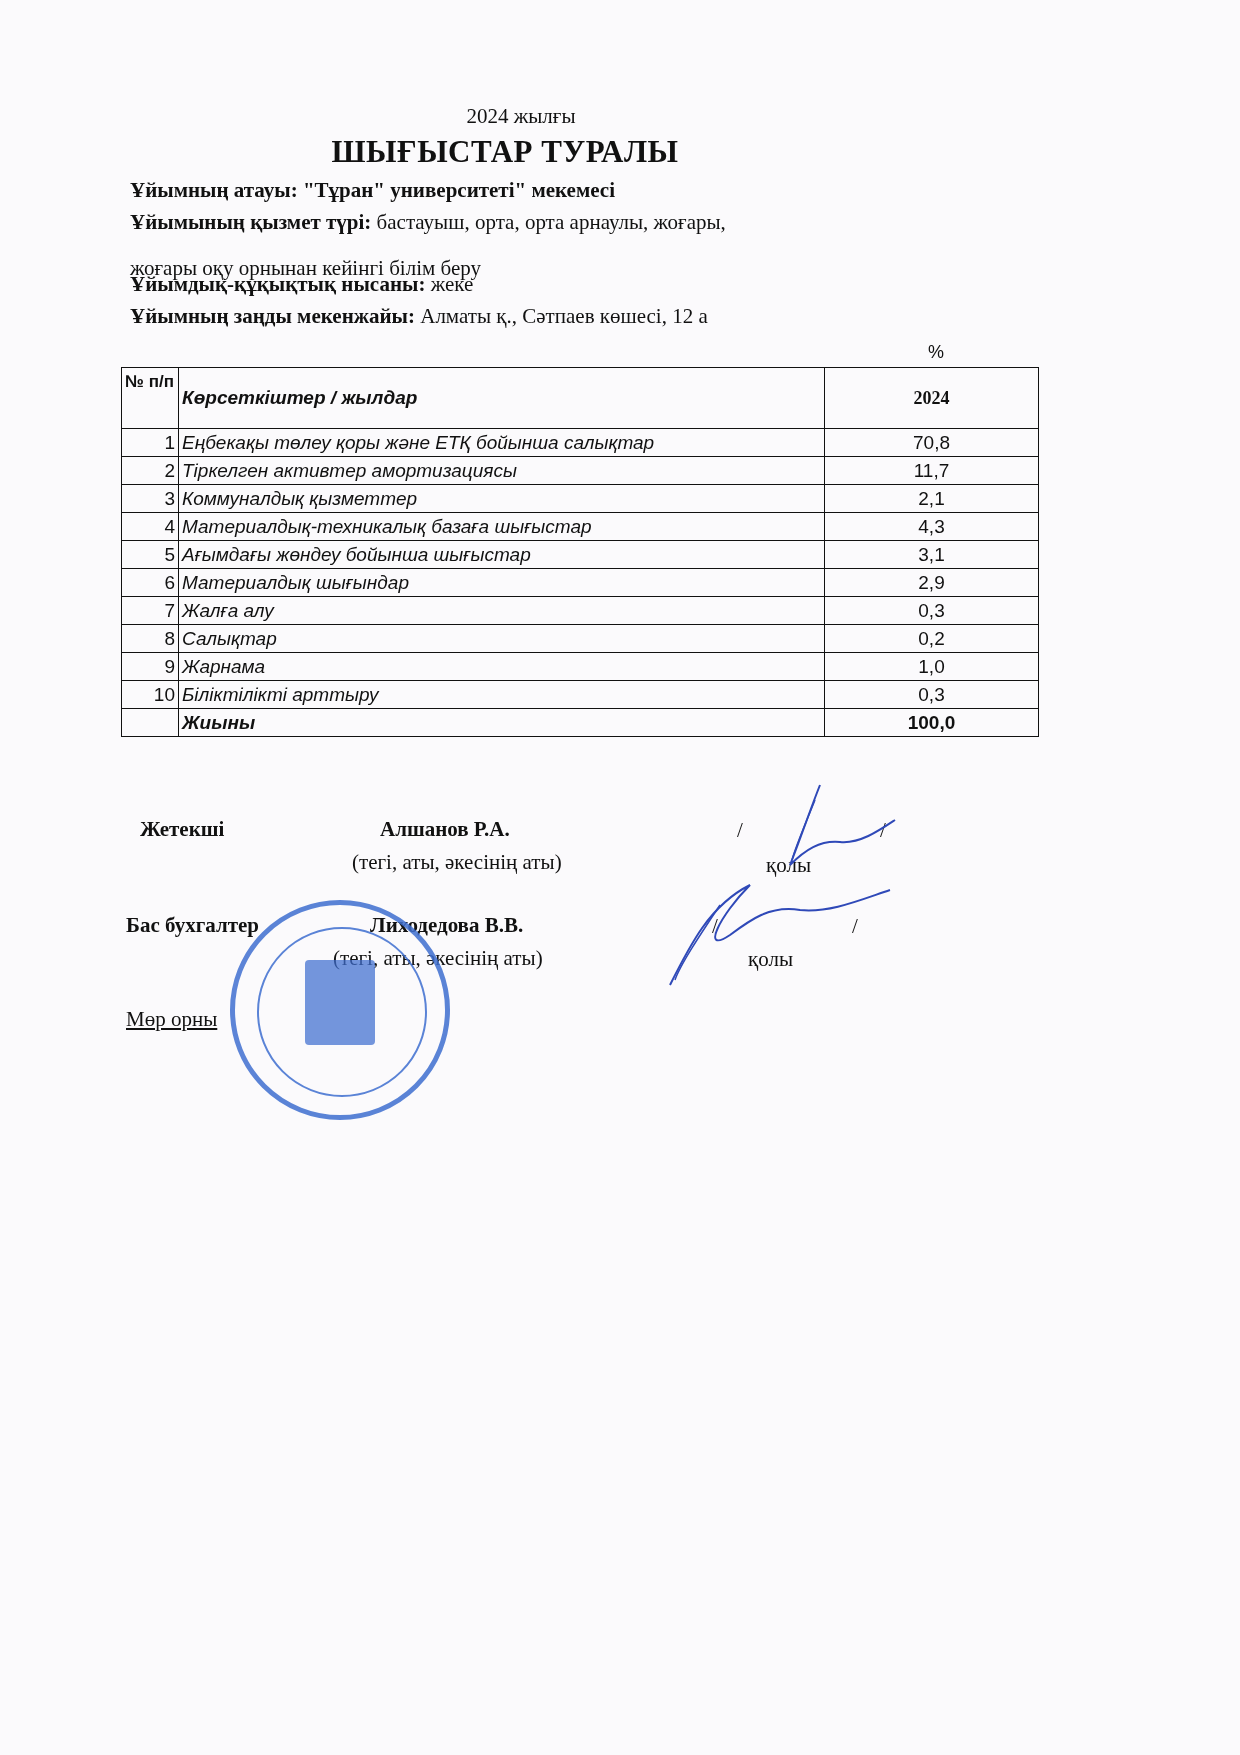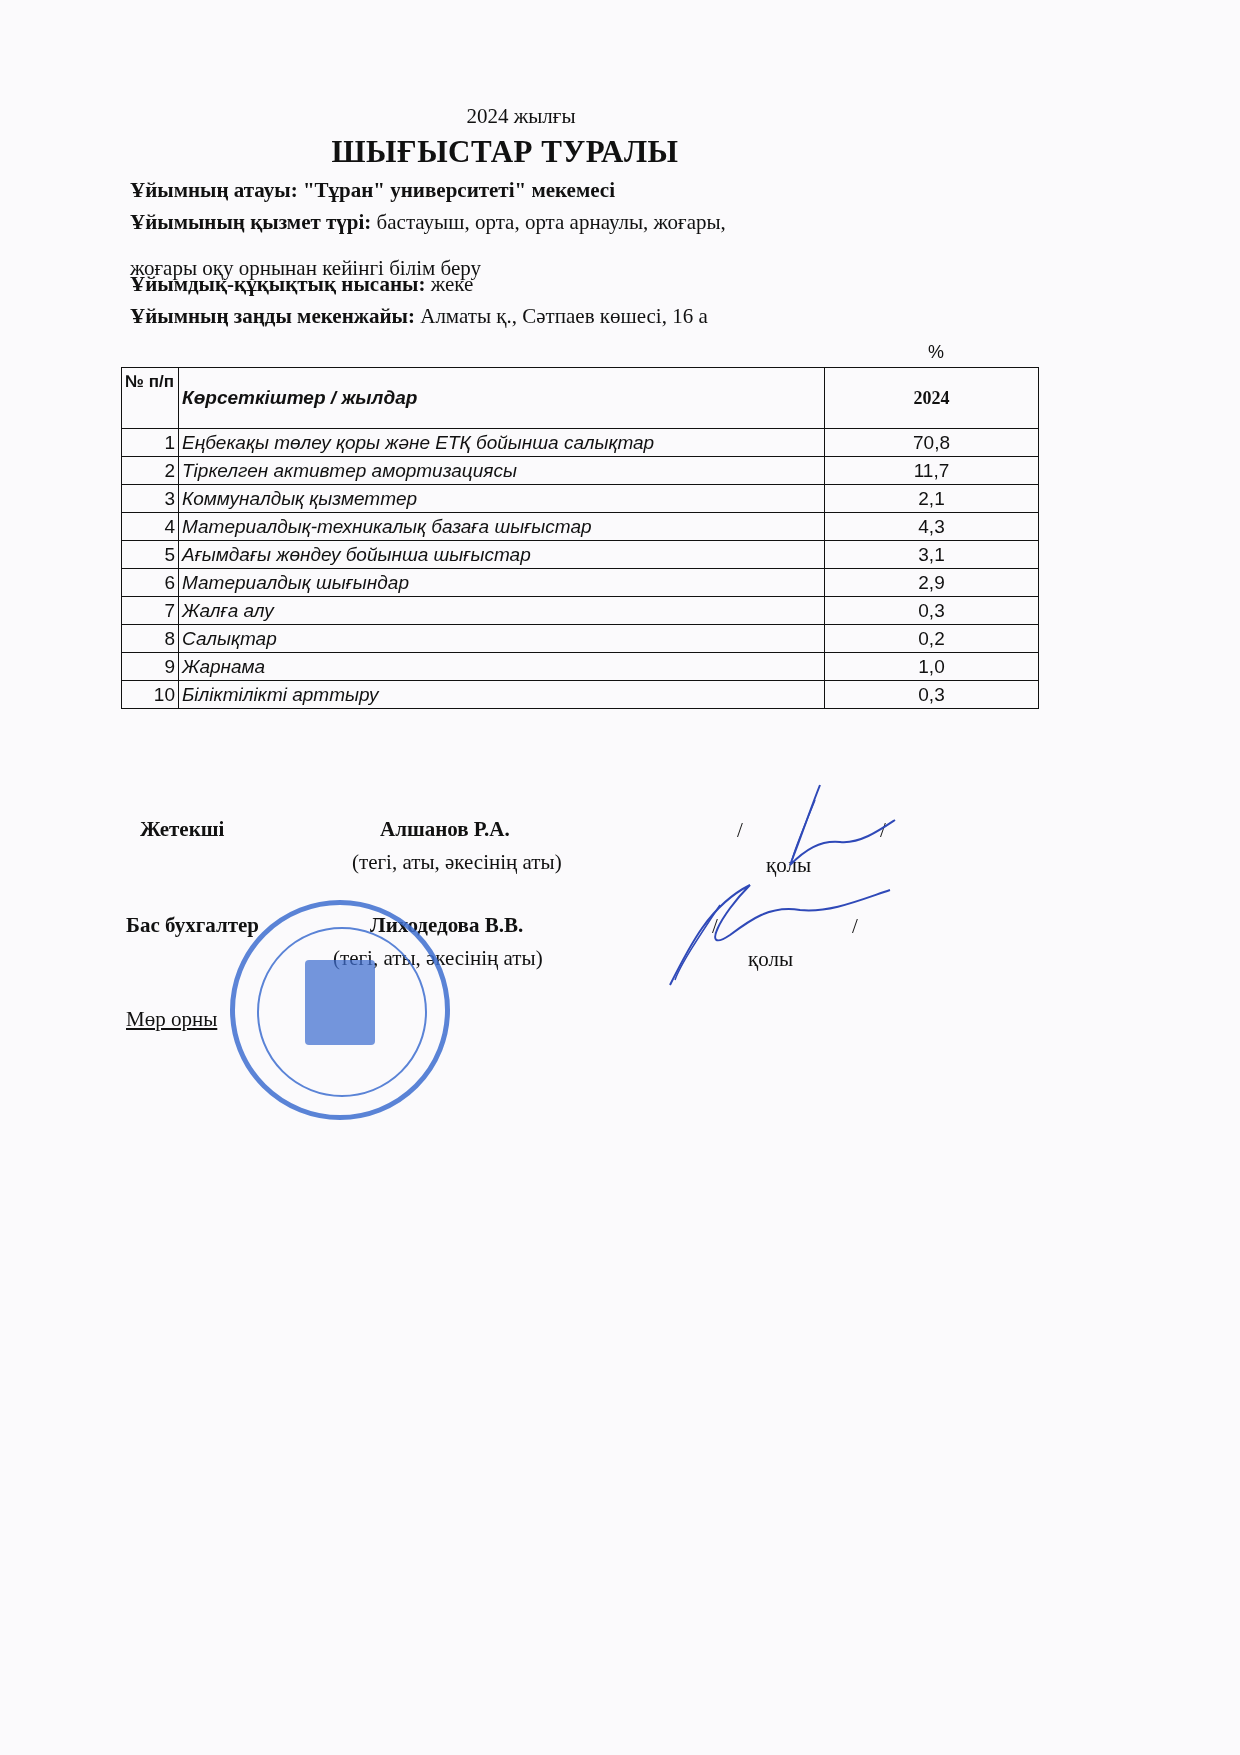--- a/index.html
+++ b/index.html
@@ -31,21 +31,21 @@
 </head>
 <body>
 
 <div class="abs year">2024 жылғы</div>
 <div class="abs title">ШЫҒЫСТАР ТУРАЛЫ</div>
 
 <div class="abs line" style="top:178px;"><b>Ұйымның атауы: "Тұран" университеті" мекемесі</b></div>
 <div class="abs line" style="top:210px;"><b>Ұйымының қызмет түрі:</b><span> бастауыш, орта, орта арнаулы, жоғары,</span></div>
 <div class="abs line" style="top:256px;">жоғары оқу орнынан кейінгі білім беру</div>
 <div class="abs line" style="top:272px;"><b>Ұйымдық-құқықтық нысаны:</b><span>  жеке</span></div>
-<div class="abs line" style="top:304px;"><b>Ұйымның заңды мекенжайы:</b><span> Алматы қ., Сәтпаев көшесі, 16 а</span></div>
+<div class="abs line" style="top:304px;"><b>Ұйымның заңды мекенжайы:</b><span> Алматы қ., Сәтпаев көшесі, 12 а</span></div>
 
 <div class="abs pct">%</div>
 
 <table>
   <thead>
     <tr>
       <th class="c1">№ п/п</th>
       <th class="c2">Көрсеткіштер / жылдар</th>
       <th class="c3">2024</th>
     </tr>
@@ -94,20 +94,25 @@
       <tr>
         <td class="c1">9</td>
         <td class="c2">Жарнама</td>
         <td class="c3">1,0</td>
       </tr>
       <tr>
         <td class="c1">10</td>
         <td class="c2">Біліктілікті арттыру</td>
         <td class="c3">0,3</td>
       </tr>
+      <tr class="total">
+        <td class="c1"></td>
+        <td class="c2">Жиыны</td>
+        <td class="c3">100,0</td>
+      </tr>
     </tbody>
 </table>
 
 <div class="abs sig" style="left:140px; top:817px; font-weight:bold;">Жетекші</div>
 <div class="abs sig" style="left:380px; top:817px; font-weight:bold;">Алшанов Р.А.</div>
 <div class="abs sig" style="left:352px; top:850px;">(тегі, аты, әкесінің аты)</div>
 <div class="abs sig" style="left:737px; top:818px;">/</div>
 <div class="abs sig" style="left:880px; top:818px;">/</div>
 <div class="abs sig" style="left:766px; top:853px;">қолы</div>
 <svg class="abs" style="left:760px; top:780px;" width="140" height="90">

